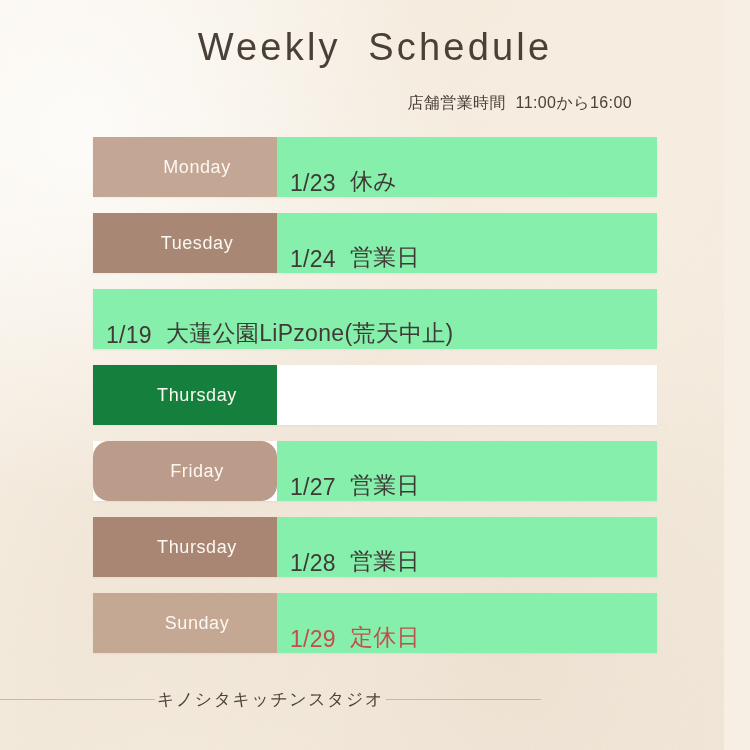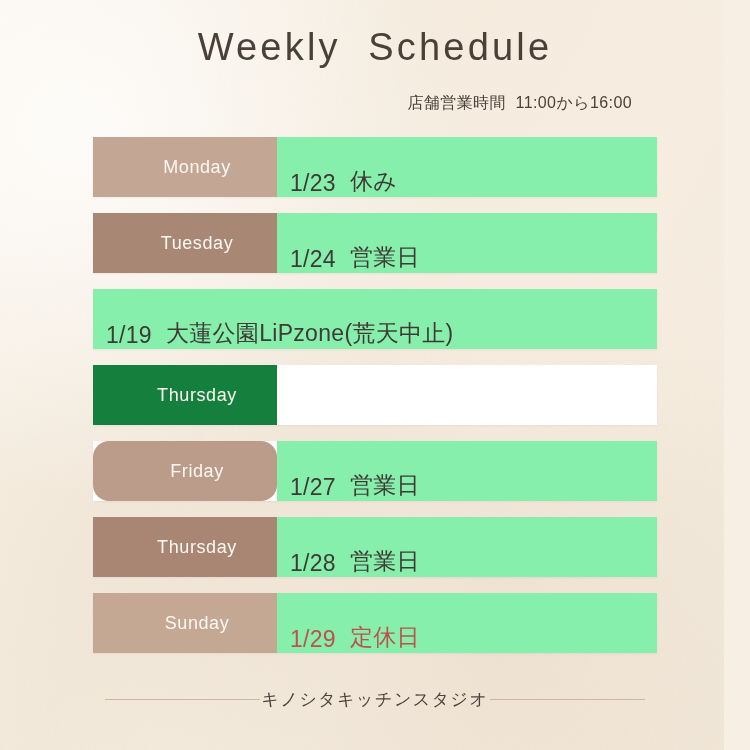--- a/index.html
+++ b/index.html
@@ -110,21 +110,20 @@
   .row.closed .infocell { color: #c0504d; }
 
   
   .footer {
     position: absolute;
     left: 0;
     top: 688px;
     width: 750px;
     display: flex;
     align-items: center;
-    justify-content: center;
   }
   .footer .rule {
     height: 1px;
     background: #cbb7a4;
     flex: 0 0 155px;
   }
   .footer .brand {
     font-size: 17px;
     font-weight: 300;
     letter-spacing: 1.5px;

